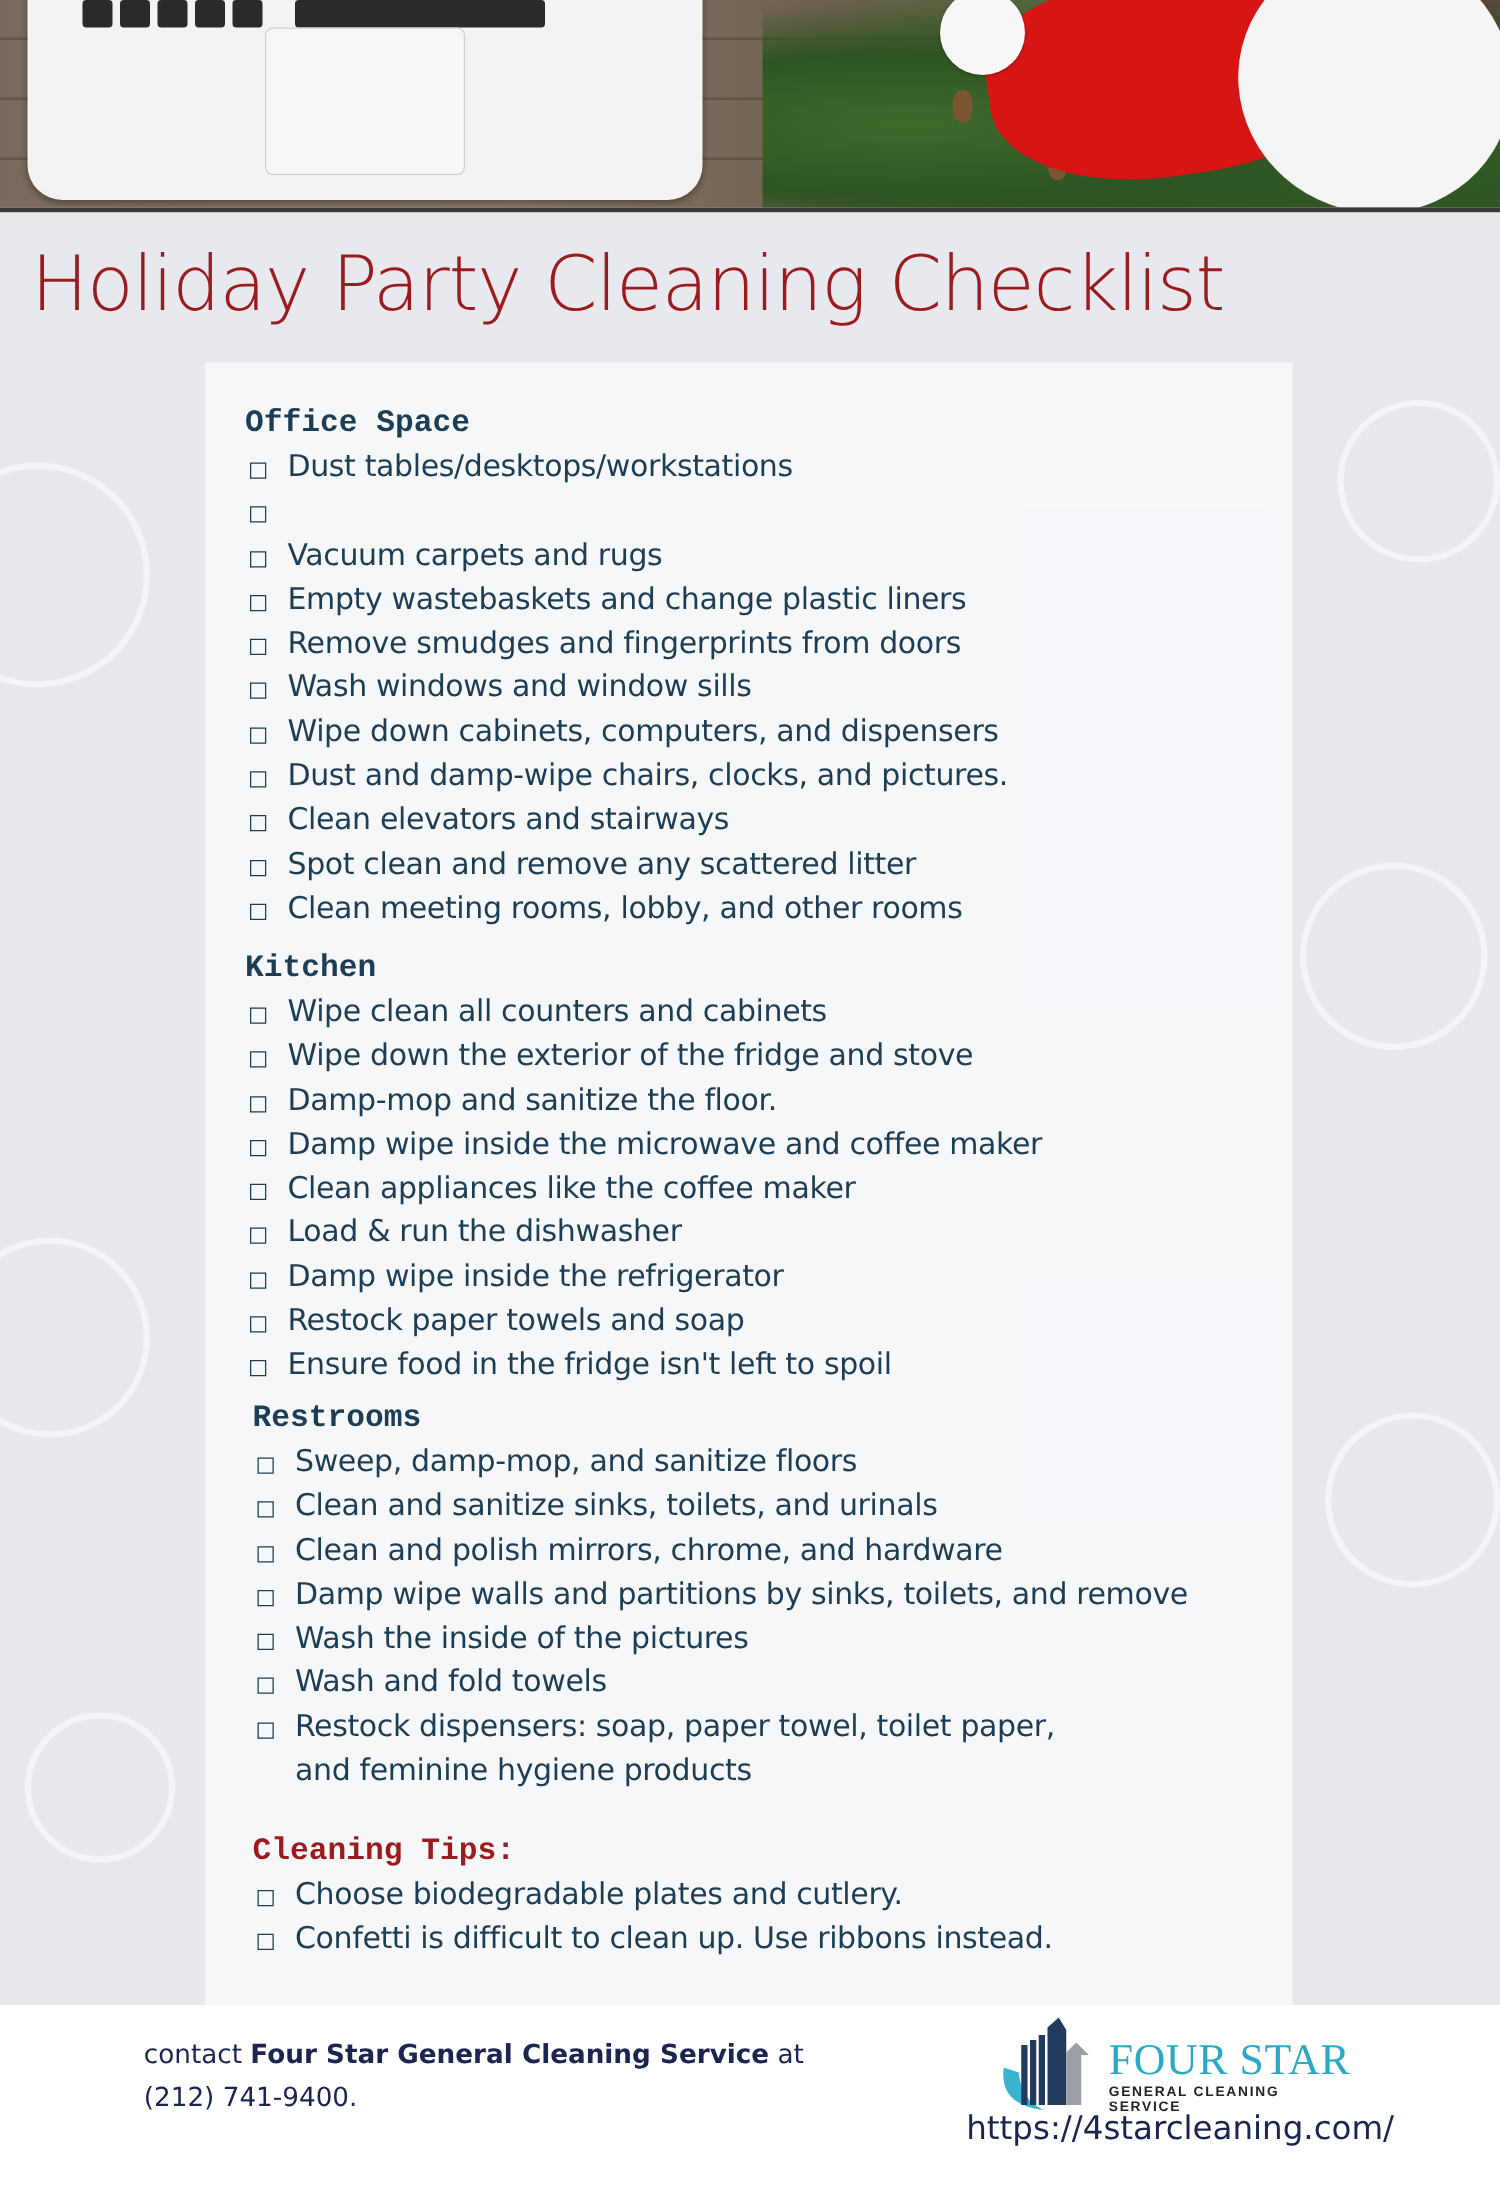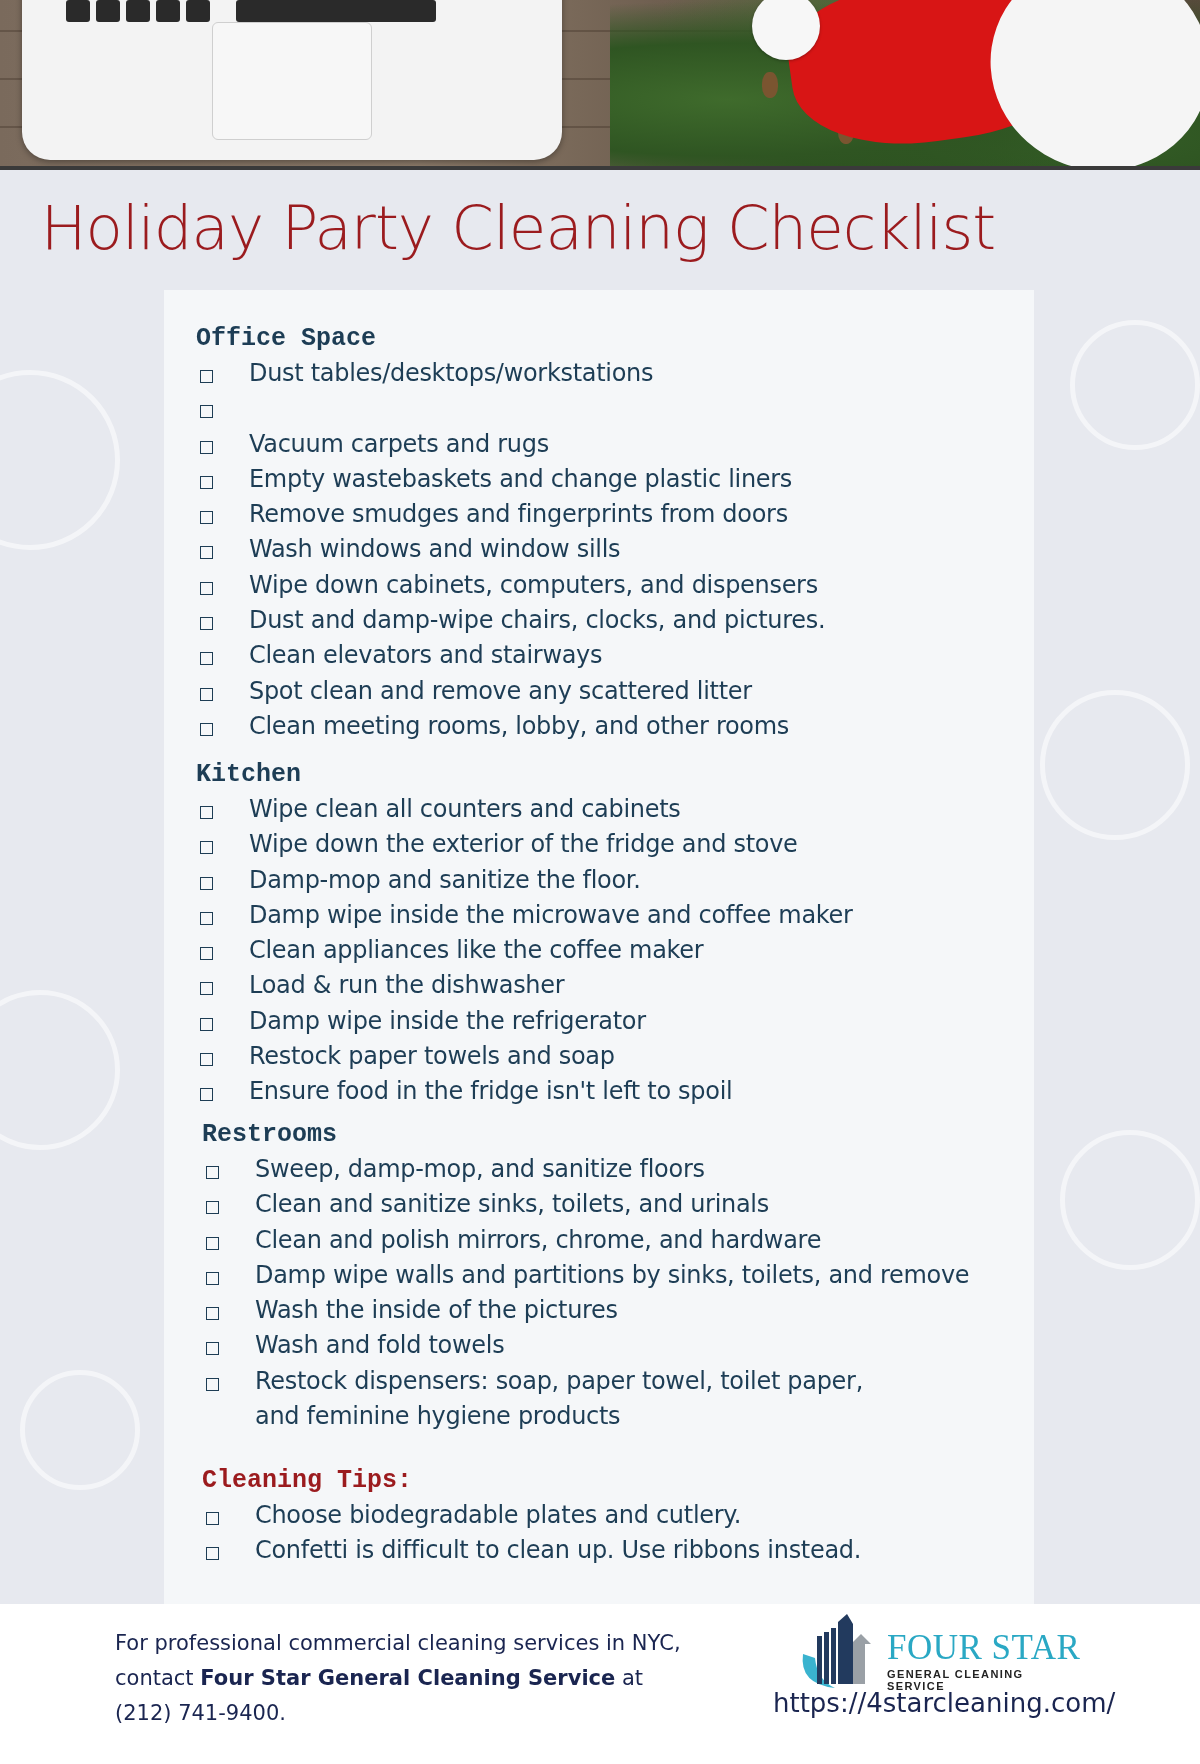--- a/index.html
+++ b/index.html
@@ -24,29 +24,29 @@
     .hat-fur { position: absolute; left: 990px; top: -40px; width: 220px; height: 210px; background: #f5f5f5;
       border-radius: 50%; transform: rotate(20deg); }
     .pompom { position: absolute; left: 752px; top: -8px; width: 68px; height: 68px; background: #f7f7f7; border-radius: 50%; box-shadow: 0 1px 3px rgba(0,0,0,0.3); }
     .cone { position: absolute; width: 16px; height: 26px; background: #7a5530; border-radius: 45%; }
     .hero-divider { position: absolute; left: 0; top: 166px; width: 1200px; height: 4px; background: #3a3a3a; }
 
     .main { position: absolute; left: 0; top: 170px; width: 1200px; height: 1434px; background: #e7e9ef; overflow: hidden; }
     .flake { position: absolute; border: 5px solid rgba(255,255,255,0.55); border-radius: 50%; }
     .panel { position: absolute; left: 164px; top: 120px; width: 870px; height: 1314px; background: rgba(247,248,251,0.88); }
 
-    .title { position: absolute; left: 16px; top: 22px; width: 1004px; text-align: center;
+    .title { position: absolute; left: 0; top: 22px; width: 1004px; text-align: center;
       font-family: "DejaVu Sans", sans-serif; font-weight: 300; font-size: 61px; letter-spacing: -1px;
       color: #9b1b1e; }
 
     .section { position: absolute; left: 196px; }
     .sec-head { font-family: Liberation Mono, monospace; font-weight: bold; font-size: 25px; color: #1d3d55; height: 34px; line-height: 34px; }
     .sec-head.tips { color: #9b1b1e; }
     .item { display: flex; align-items: flex-start; height: 35.3px; line-height: 35px;
-      font-family: "DejaVu Sans", sans-serif; font-size: 24px; color: #1d3d55; letter-spacing: -0.3px; gap: 19px; }
+      font-family: "DejaVu Sans", sans-serif; font-size: 24px; color: #1d3d55; letter-spacing: -0.3px; }
     .item .box { flex: 0 0 auto; width: 13px; height: 13px; border: 1.5px solid #1d3d55; margin: 14px 17px 0 4px; }
     .item.multi { height: 70px; }
     .item .txt { white-space: pre-line; }
 
     .footer { position: absolute; left: 0; top: 1604px; width: 1200px; height: 160px; background: #ffffff; }
     .contact { position: absolute; left: 115px; top: 22px; width: 620px; font-family: "DejaVu Sans", sans-serif;
       font-size: 21px; line-height: 35px; color: #1a2550; }
     .contact b { font-weight: bold; }
     .logo { position: absolute; left: 795px; top: 10px; width: 290px; height: 76px; }
     .logo-main { position: absolute; left: 92px; top: 14px; font-family: "Liberation Serif", serif; font-size: 35px; color: #2aa8c4; letter-spacing: 0.5px; }
@@ -218,21 +218,20 @@
       <span class="txt">Choose biodegradable plates and cutlery.</span>
     </div>
   <div class="item">
       <span class="box"></span>
       <span class="txt">Confetti is difficult to clean up. Use ribbons instead.</span>
     </div>
 </div>
 
 <div class="footer">
   <div class="contact">
-    <div>For professional commercial cleaning services in NYC,</div>
     <div><span>contact </span><b>Four Star General Cleaning Service</b><span> at</span></div>
     <div>(212) 741-9400.</div>
   </div>
   <div class="logo">
     <svg width="86" height="76" viewBox="0 0 86 76">
       <path d="M8 40 Q4 70 40 74 Q22 66 20 44 Z" fill="#3ab3cf"></path>
       <rect x="22" y="22" width="5" height="48" fill="#223a5e"></rect>
       <rect x="29" y="18" width="5" height="52" fill="#223a5e"></rect>
       <rect x="36" y="14" width="5" height="56" fill="#223a5e"></rect>
       <polygon points="43,8 52,0 58,10 58,70 43,70" fill="#223a5e"></polygon>

